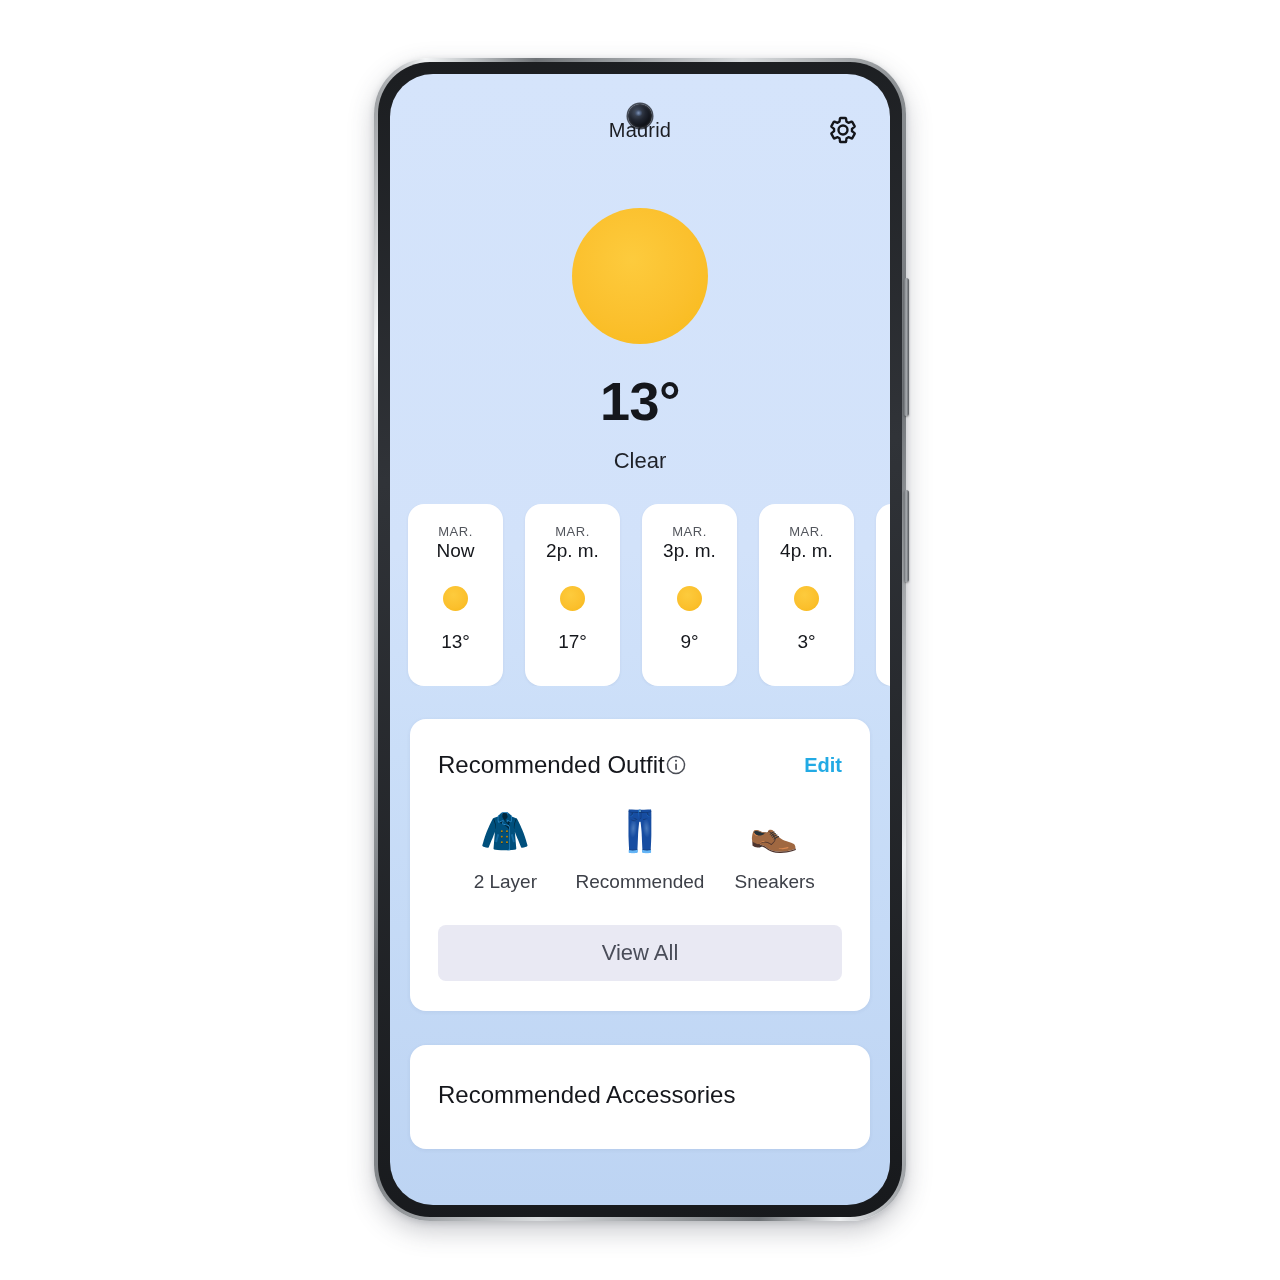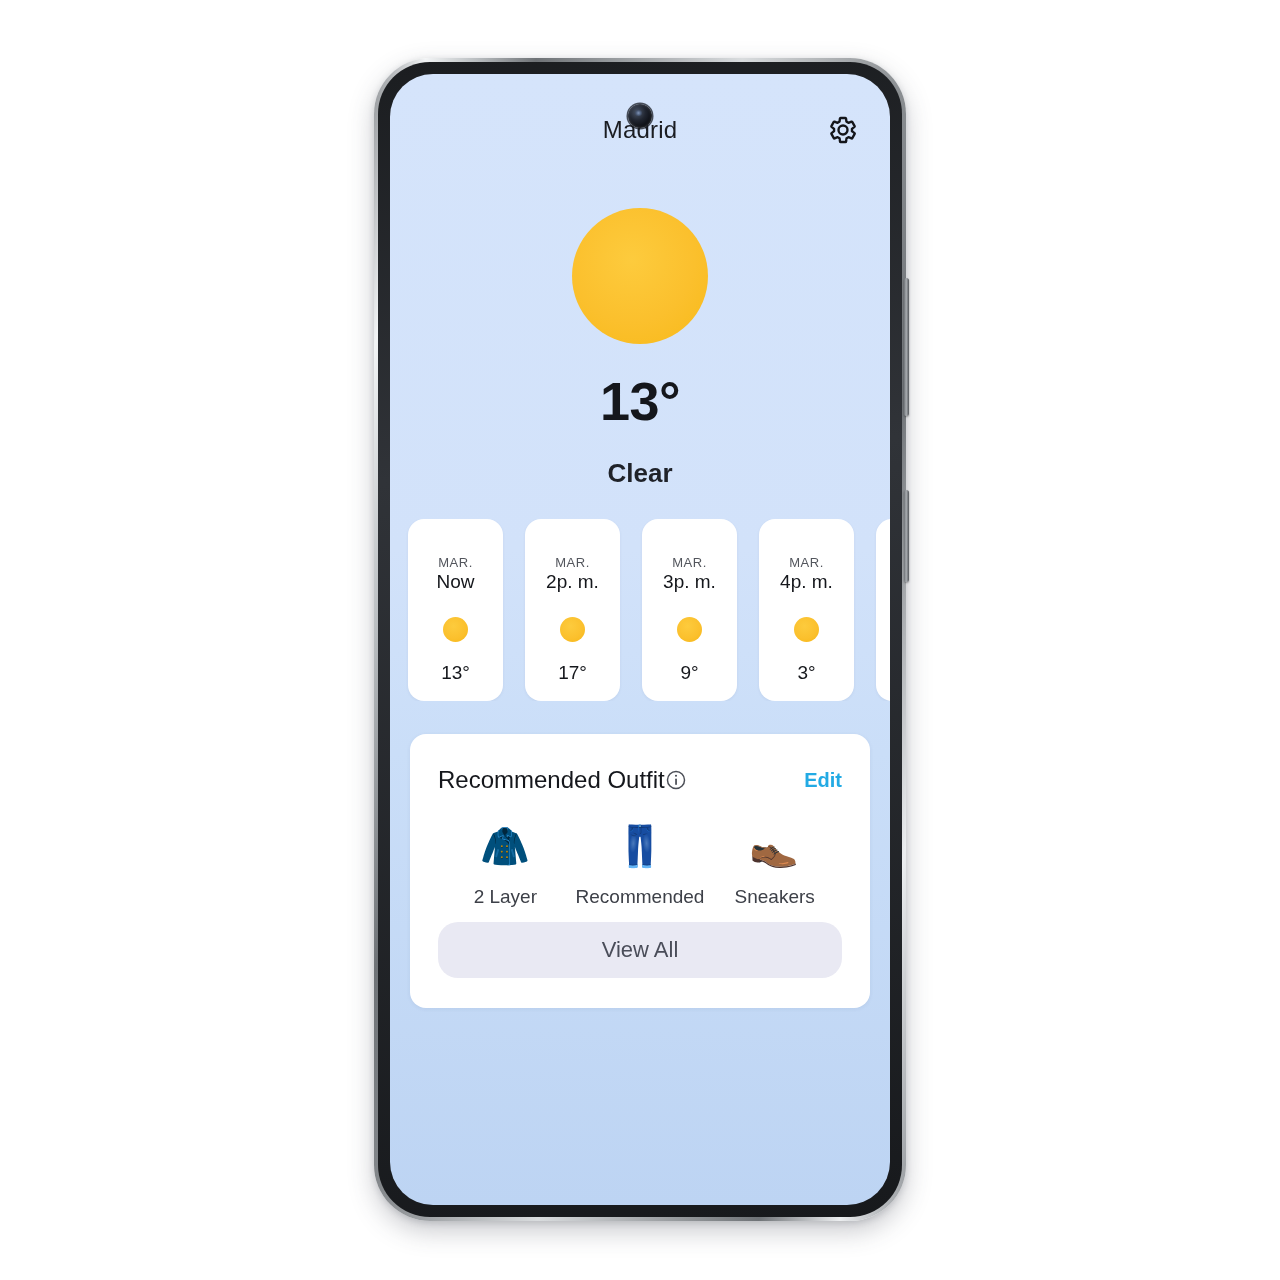--- a/index.html
+++ b/index.html
@@ -99,21 +99,21 @@
   
   #app-header {
     position: relative;
     height: 112px;
     flex: 0 0 auto;
     display: flex;
     align-items: center;
     justify-content: center;
   }
   #city-title {
-    font-size: 24px;
+    font-size: 20px;
     font-weight: 400;
     color: #1b1d22;
     letter-spacing: 0.2px;
   }
   #settings-button {
     position: absolute;
     right: 30px;
     top: 50%;
     transform: translateY(-50%);
     width: 34px; height: 34px;
@@ -136,23 +136,23 @@
   }
   #current-temp {
     margin-top: 30px;
     font-size: 54px;
     font-weight: 700;
     color: #15171c;
     letter-spacing: -0.5px;
     line-height: 1;
   }
   #current-desc {
-    margin-top: 30px;
-    font-size: 26px;
-    font-weight: 700;
+    margin-top: 20px;
+    font-size: 22px;
+    font-weight: 400;
     color: #1f2229;
   }
 
   
   #hourly-strip {
     flex: 0 0 auto;
     margin-top: 30px;
     height: 182px;
     display: flex;
     align-items: stretch;
@@ -160,21 +160,21 @@
     padding-left: 18px;
     overflow: hidden;
   }
   .hour-card {
     flex: 0 0 95px;
     background: #ffffff;
     border-radius: 16px;
     display:flex;
     flex-direction: column;
     align-items:center;
-    padding-top: 36px;
+    padding-top: 20px;
     box-shadow: 0 1px 3px rgba(40,60,100,0.07);
     cursor: pointer;
   }
   .hour-month {
     font-size: 13px;
     color: #53565d;
     letter-spacing: 0.5px;
   }
   .hour-time {
     margin-top: 1px;
@@ -241,23 +241,23 @@
     line-height: 1;
     font-family: "DejaVu Sans", sans-serif;
   }
   .outfit-label {
     margin-top: 20px;
     font-size: 19px;
     color: #3d4048;
   }
 
   #view-all-button {
-    margin-top: 14px;
+    margin-top: 32px;
     height: 56px;
-    border-radius: 20px;
+    border-radius: 8px;
     background: #e9e9f3;
     display:flex;
     align-items:center;
     justify-content:center;
     font-size: 22px;
     color: #4a4d59;
     cursor: pointer;
   }
 
   
@@ -374,18 +374,21 @@
               <div class="outfit-item">
                 <div class="outfit-emoji">👞</div>
                 <div class="outfit-label">Sneakers</div>
               </div>
 
             </div>
 
             <div id="view-all-button">View All</div>
           </div>
 
+          <div id="accessories-card">
+            <div id="accessories-title">Recommended Accessories</div>
+          </div>
 
         </div>
       </div>
     </div>
   </div>
 </div>
 
 </body></html>

